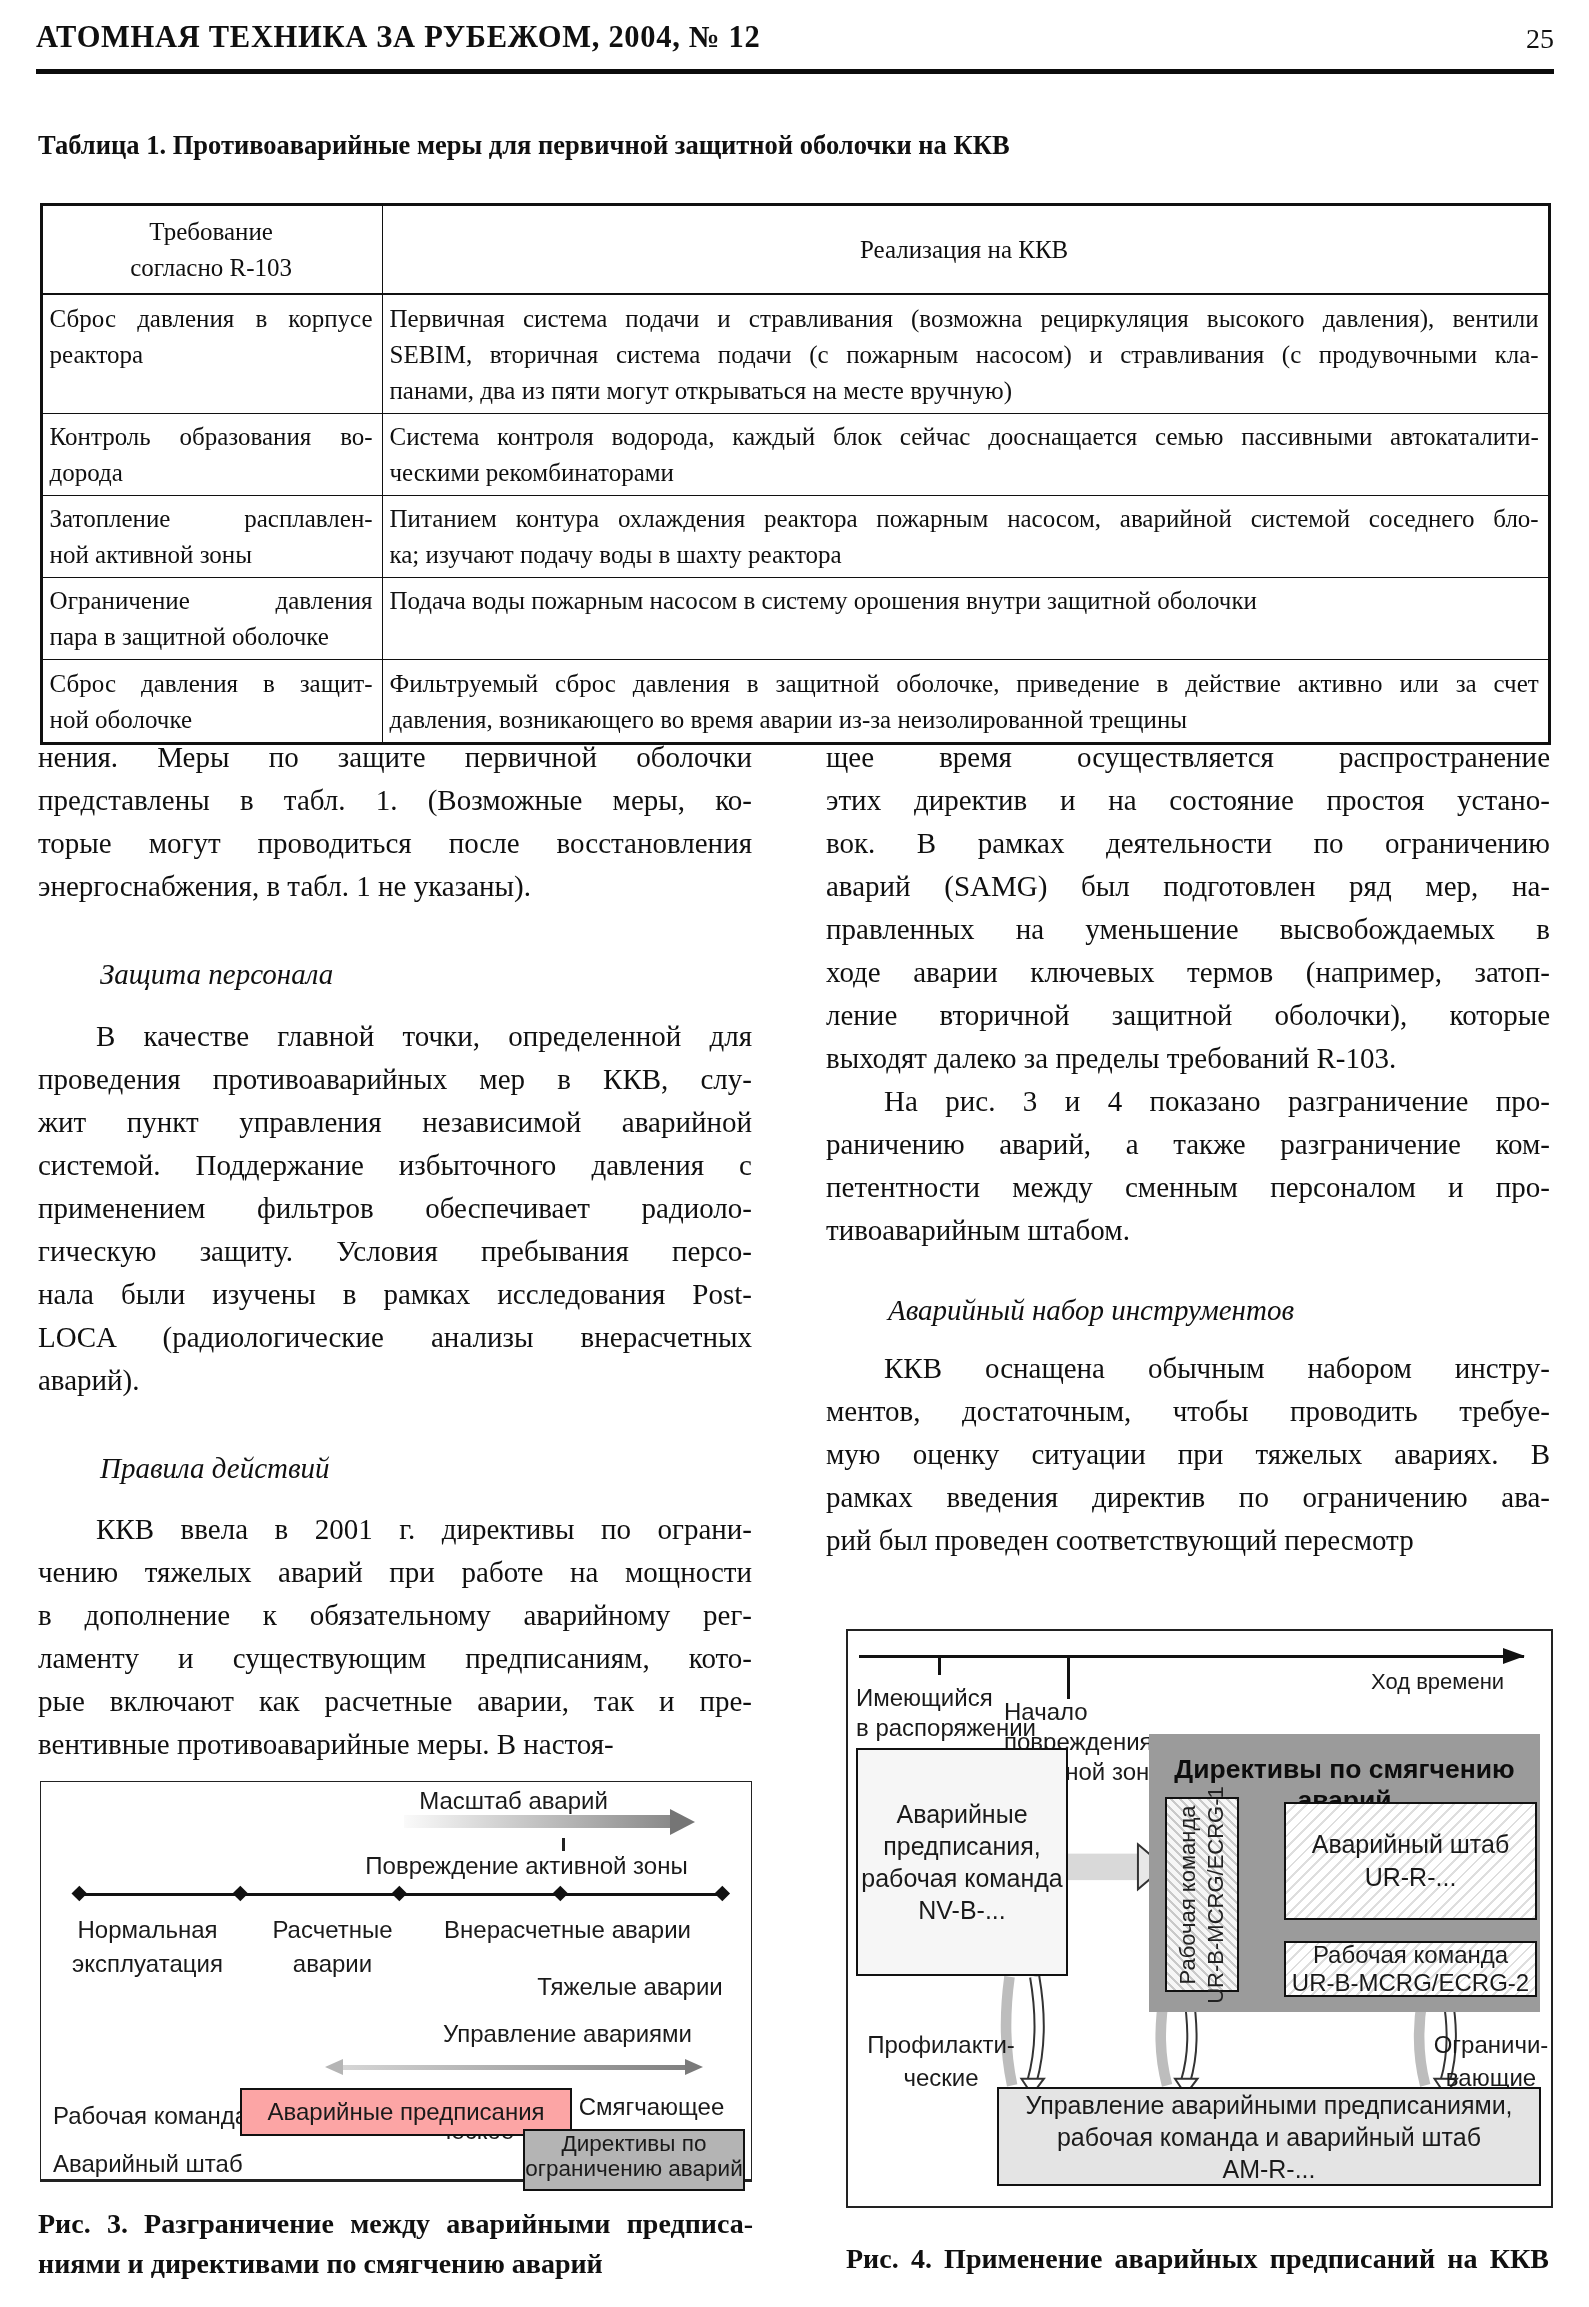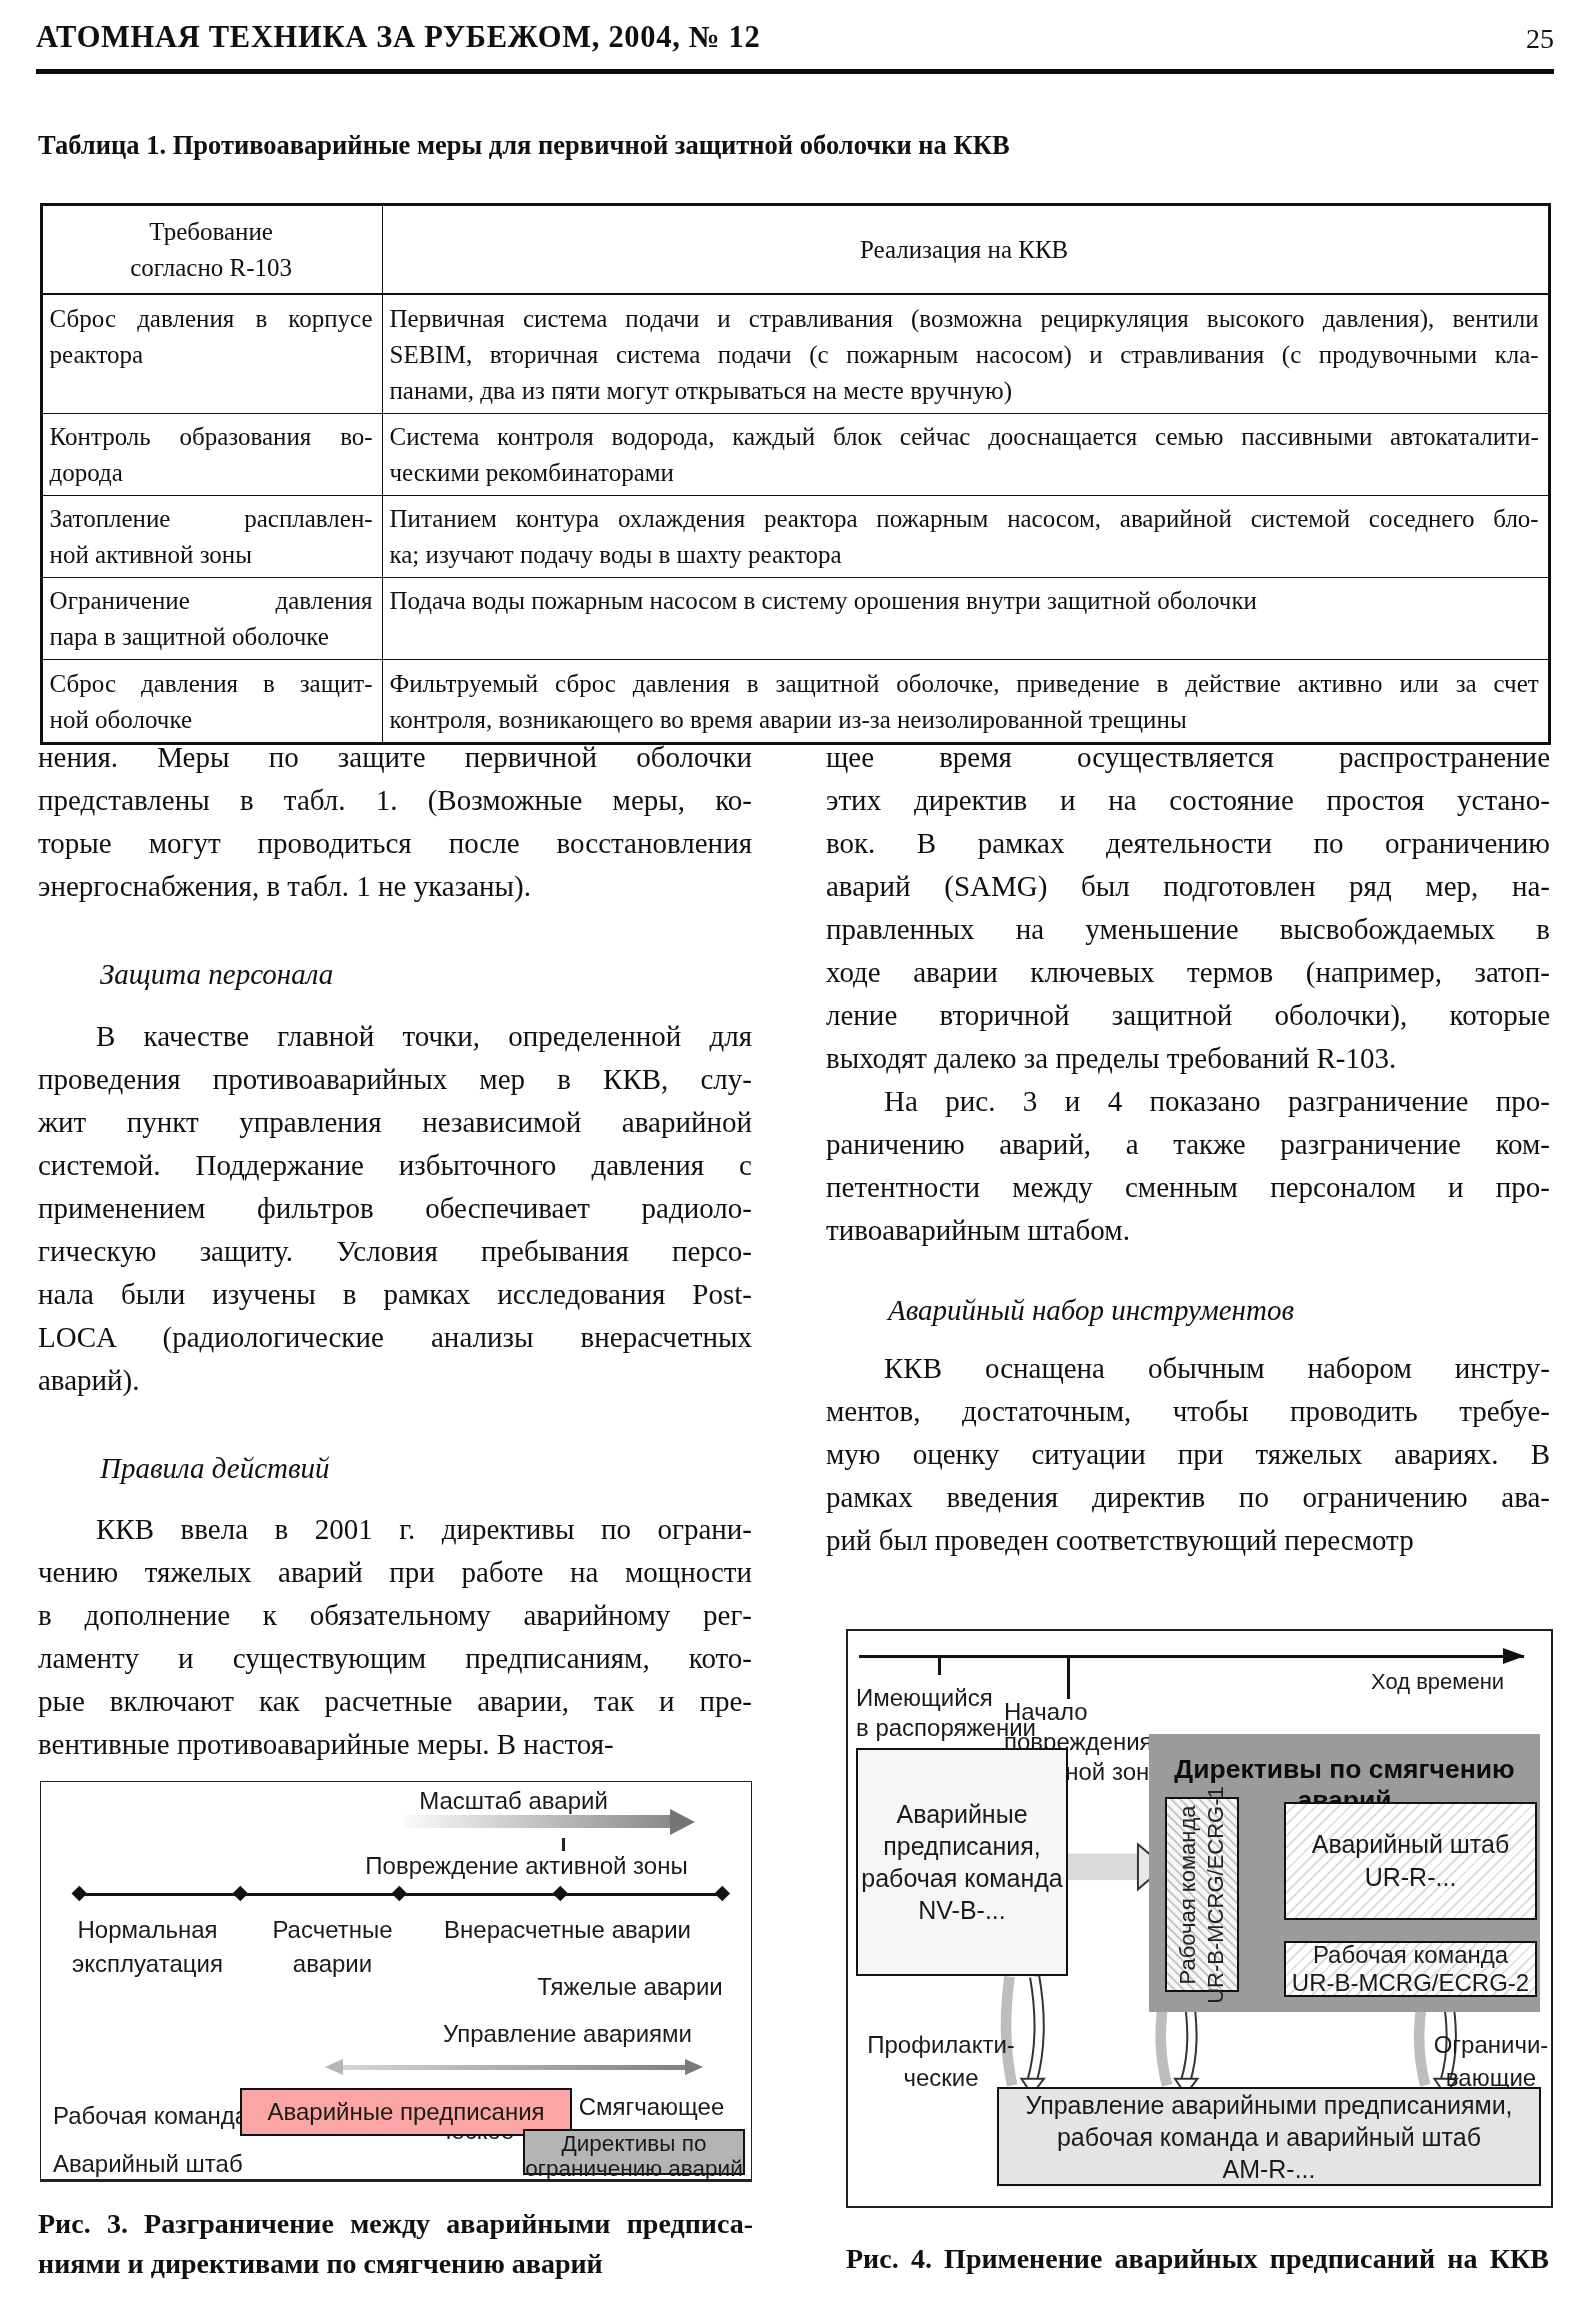--- a/index.html
+++ b/index.html
@@ -66,21 +66,21 @@
   .f3-dbl:before,.f3-dbl:after{content:"";position:absolute;top:-6px;width:0;height:0;
       border-top:8.6px solid transparent;border-bottom:8.6px solid transparent;}
   .f3-dbl:before{left:-17px;border-right:18.5px solid #b5b5b5;}
   .f3-dbl:after{right:-17px;border-left:18.5px solid #7a7a7a;}
   .f3-prev{left:336px;top:299px;width:199px;text-align:center;line-height:33px;}
   .f3-mit{left:511px;top:311px;width:199px;text-align:center;}
   .f3-team{left:12px;top:320px;width:199px;}
   .f3-procbox{left:199px;top:306px;width:328px;height:44px;background:#fca5a5;border:2px solid #111;
       display:flex;align-items:center;justify-content:center;}
   .f3-staff{left:12px;top:368px;width:199px;}
-  .f3-dirbox{left:482px;top:347px;width:222px;height:46px;background:#b4b4b4;border:2px solid #111;
+  .f3-dirbox{left:482px;top:347px;width:222px;height:62px;background:#b4b4b4;border:2px solid #111;
       text-align:center;font-size:22.5px;line-height:24.5px;padding-top:1.3px;box-sizing:border-box;}
   .cap3{left:38px;top:2204px;width:715px;}
 
   
   .fig4{left:846px;top:1629px;width:703px;height:575px;border:2px solid #222;font-size:24px;}
   .f4-timeline{left:10.6px;top:24px;width:665px;height:3.3px;background:#111;}
   .f4-timeline .head{position:absolute;right:-1.3px;top:-7.3px;width:0;height:0;
       border-left:22.5px solid #111;border-top:8.6px solid transparent;border-bottom:8.6px solid transparent;}
   .f4-tick1{left:90px;top:27px;width:2.6px;height:17px;background:#111;}
   .f4-tick2{left:219px;top:27px;width:2.6px;height:41px;background:#111;}
@@ -176,21 +176,21 @@
             <div class="line first last">Подача воды пожарным насосом в систему орошения внутри защитной оболочки</div>
           </td>
       </tr>
       <tr>
         <td class="c1 jlines rh5">
             <div class="line first">Сброс давления в защит-</div>
             <div class="line last">ной оболочке</div>
           </td>
         <td class="jlines rh5">
             <div class="line first">Фильтруемый сброс давления в защитной оболочке, приведение в действие активно или за счет</div>
-            <div class="line last">контроля, возникающего во время аварии из-за неизолированной трещины</div>
+            <div class="line last">давления, возникающего во время аварии из-за неизолированной трещины</div>
           </td>
       </tr>
     </tbody>
   </table>
 
   <div class="col left">
     <div class="para noindent jlines">
         <div class="line first">нения. Меры по защите первичной оболочки</div>
         <div class="line">представлены в табл. 1. (Возможные меры, ко-</div>
         <div class="line">торые могут проводиться после восстановления</div>

